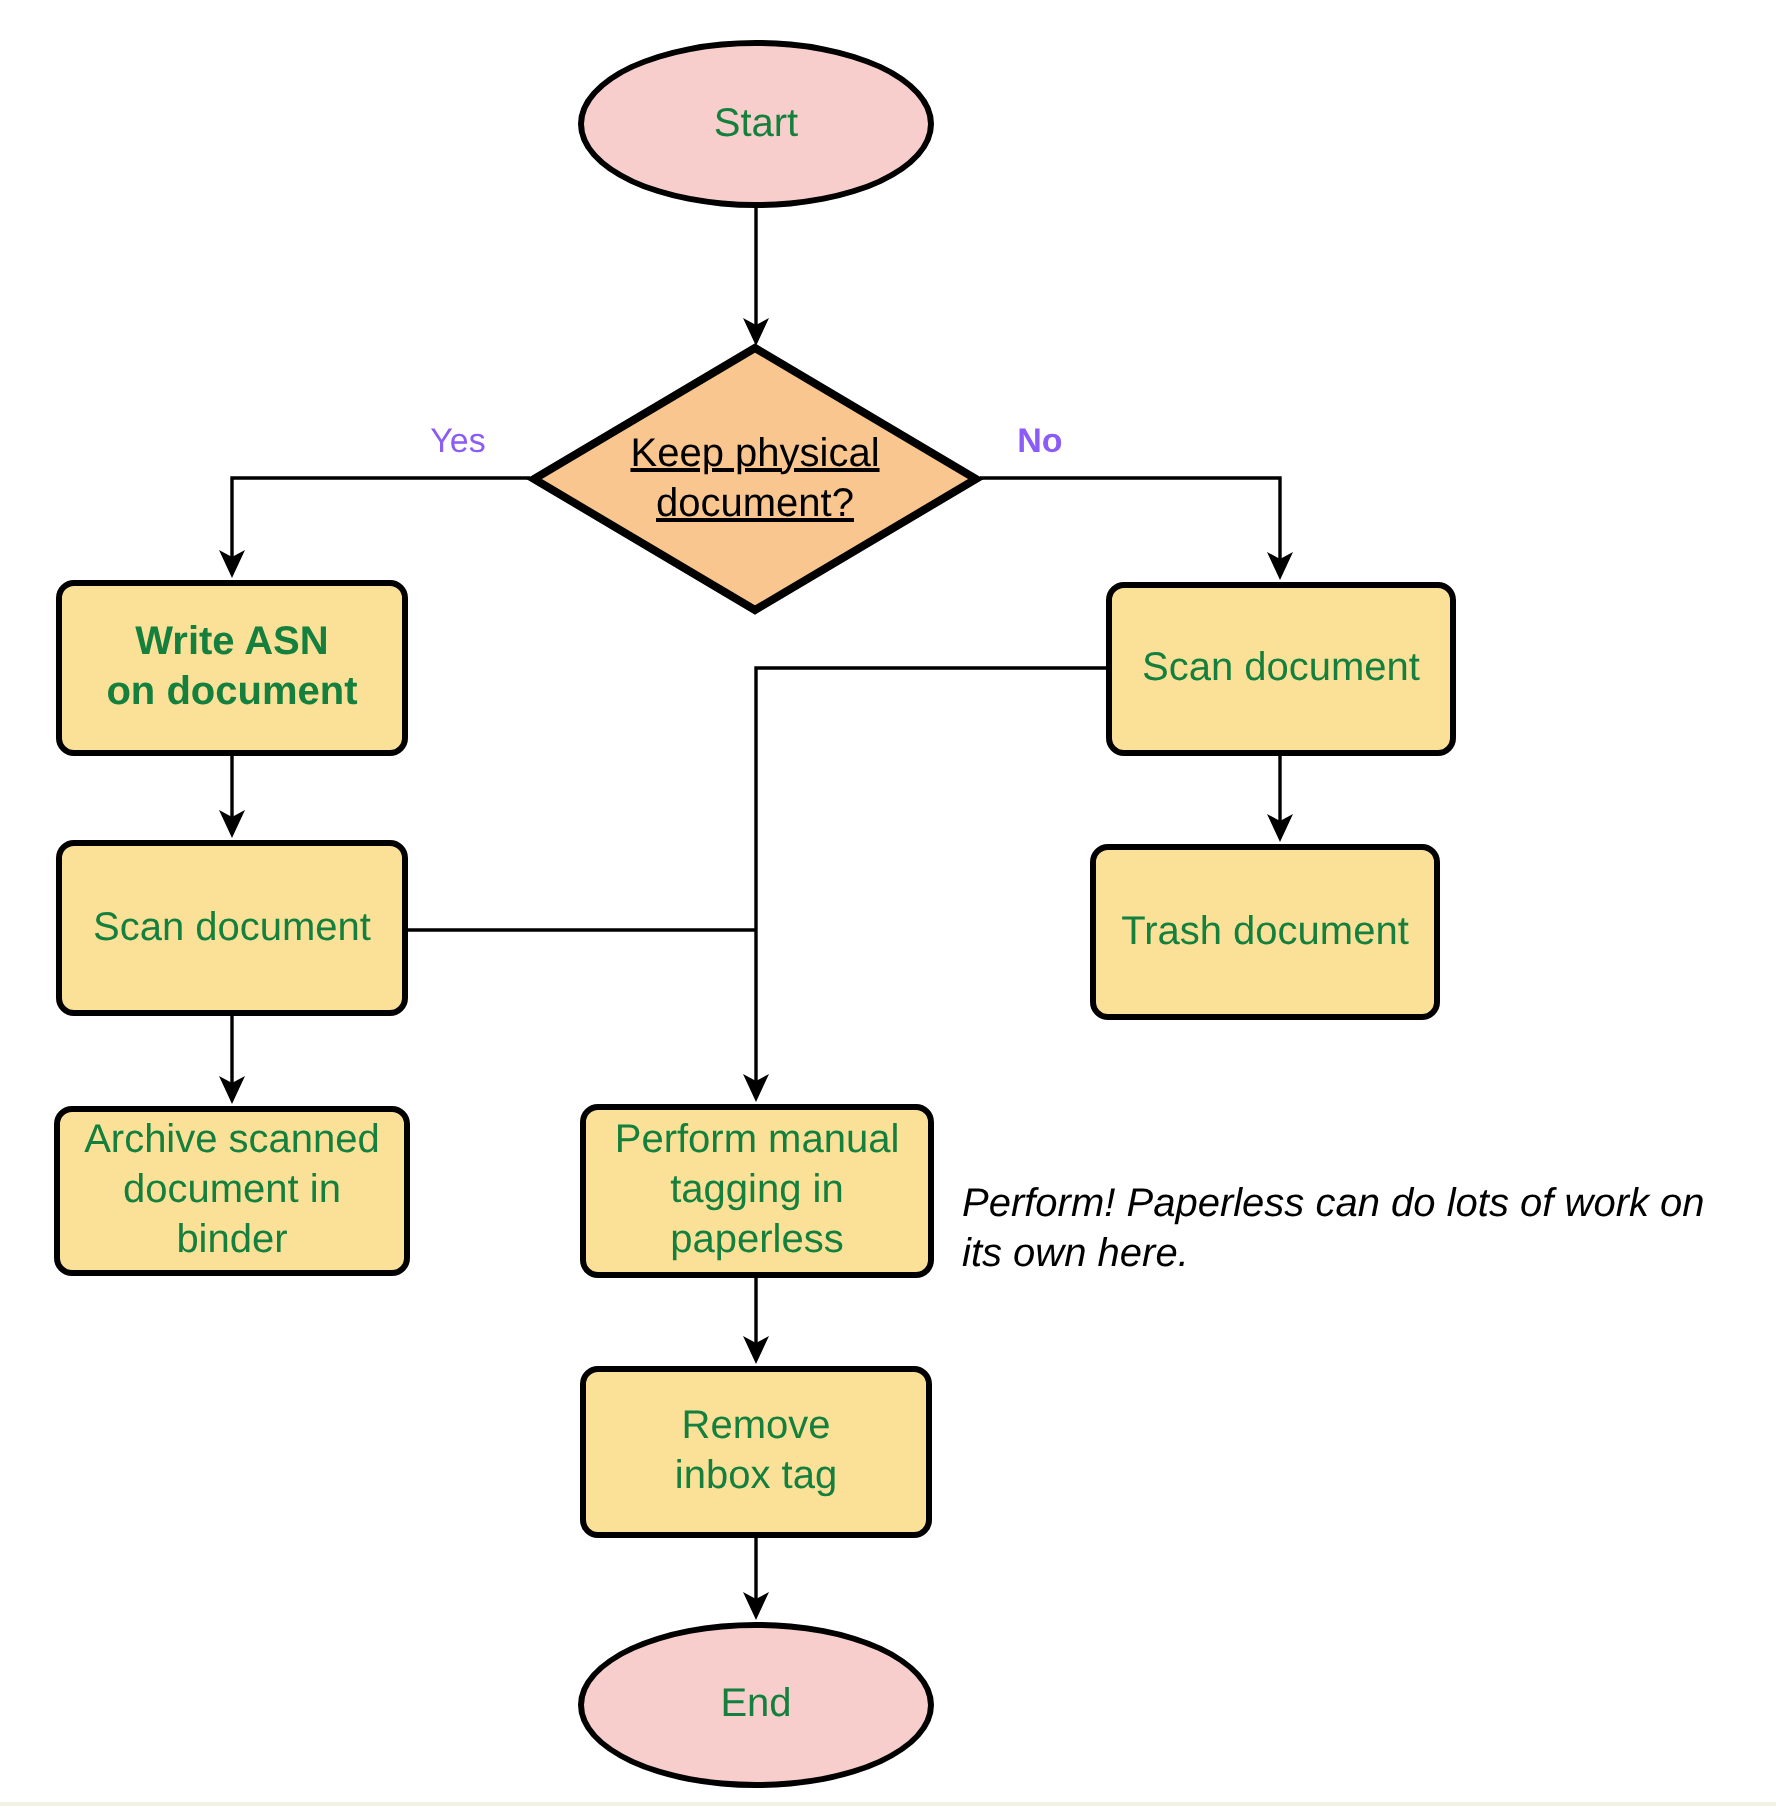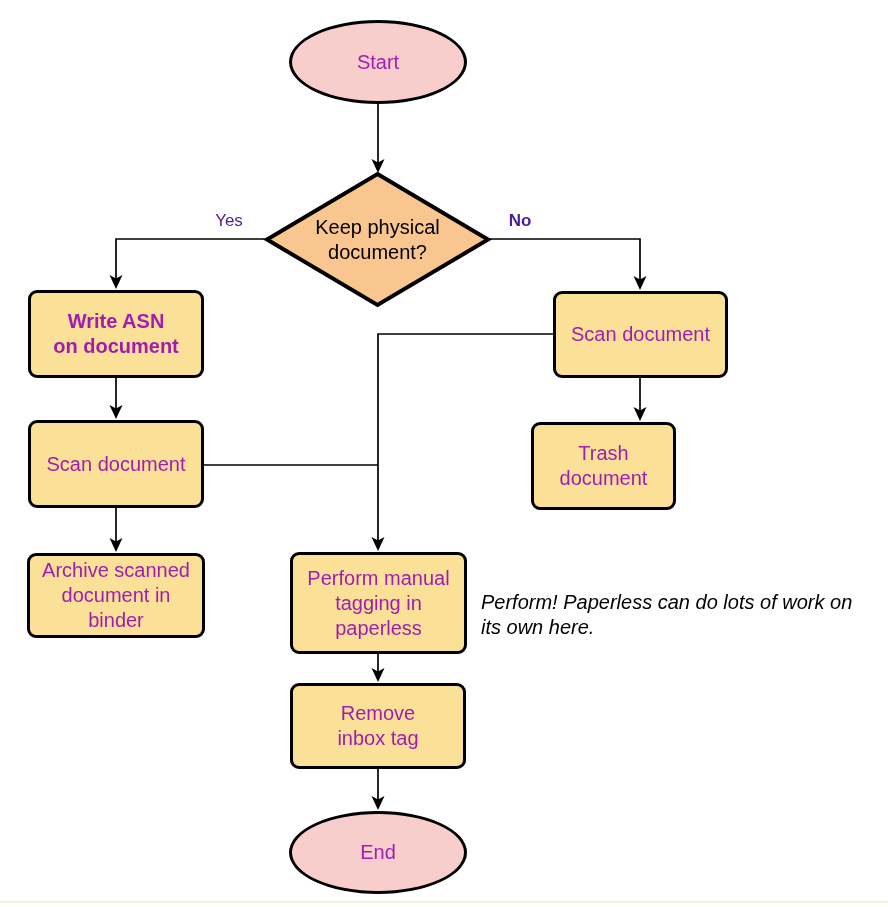--- a/index.html
+++ b/index.html
@@ -28,21 +28,21 @@
   .arrowhead {
     fill: #000000;
     stroke: none;
   }
   .node {
     position: absolute;
     display: flex;
     align-items: center;
     justify-content: center;
     text-align: center;
-    color: #a21caf;
+    color: #15803d;
     font-size: 20px;
     line-height: 25px;
     box-sizing: border-box;
   }
   .node span { white-space: pre-line; }
   .process {
     border: 3.4px solid #000000;
     border-radius: 9px;
   }
   .terminator {
@@ -50,26 +50,27 @@
     border-radius: 50%;
   }
   .decision-label {
     position: absolute;
     display: flex;
     align-items: center;
     justify-content: center;
     text-align: center;
     font-size: 20px;
     line-height: 25px;
+    text-decoration: underline;
   }
   .decision-label span { white-space: pre-line; }
   .edge-label {
     position: absolute;
     font-size: 17px;
-    color: #4c1d95;
+    color: #8b5cf6;
     text-align: center;
   }
   .annotation {
     position: absolute;
     font-size: 20px;
     line-height: 25px;
     font-style: italic;
     color: #000000;
   }
   .annotation span { white-space: pre-line; }
@@ -169,25 +170,25 @@
   <div class="node process" style="left: 27px; top: 553px; width: 178px; height: 85px; background-color: rgb(251, 225, 152);">
     <span>Archive scanned
 document in
 binder</span>
   </div>
 
   <div class="node process" style="left: 553px; top: 291px; width: 175px; height: 87px; background-color: rgb(251, 225, 152);">
     <span>Scan document</span>
   </div>
 
-  <div class="node process" style="left: 531px; top: 422px; width: 145px; height: 88px; background-color: rgb(251, 225, 152);">
+  <div class="node process" style="left: 545px; top: 422px; width: 175px; height: 88px; background-color: rgb(251, 225, 152);">
     <span>Trash document</span>
   </div>
 
-  <div class="node process" style="left: 290px; top: 552px; width: 177px; height: 102px; background-color: rgb(251, 225, 152);">
+  <div class="node process" style="left: 290px; top: 552px; width: 177px; height: 87px; background-color: rgb(251, 225, 152);">
     <span>Perform manual
 tagging in
 paperless</span>
   </div>
 
   <div class="annotation" style="left:481px; top:590px; width:410px;">
     <span>Perform! Paperless can do lots of work on
 its own here.</span>
   </div>
 

